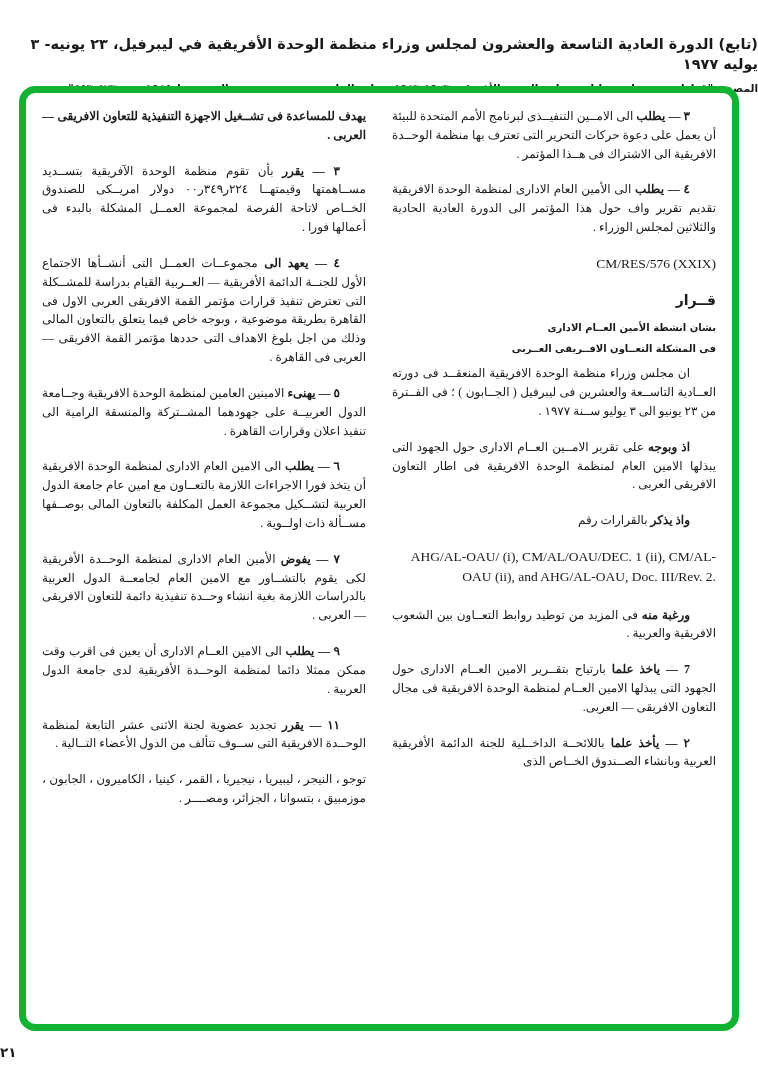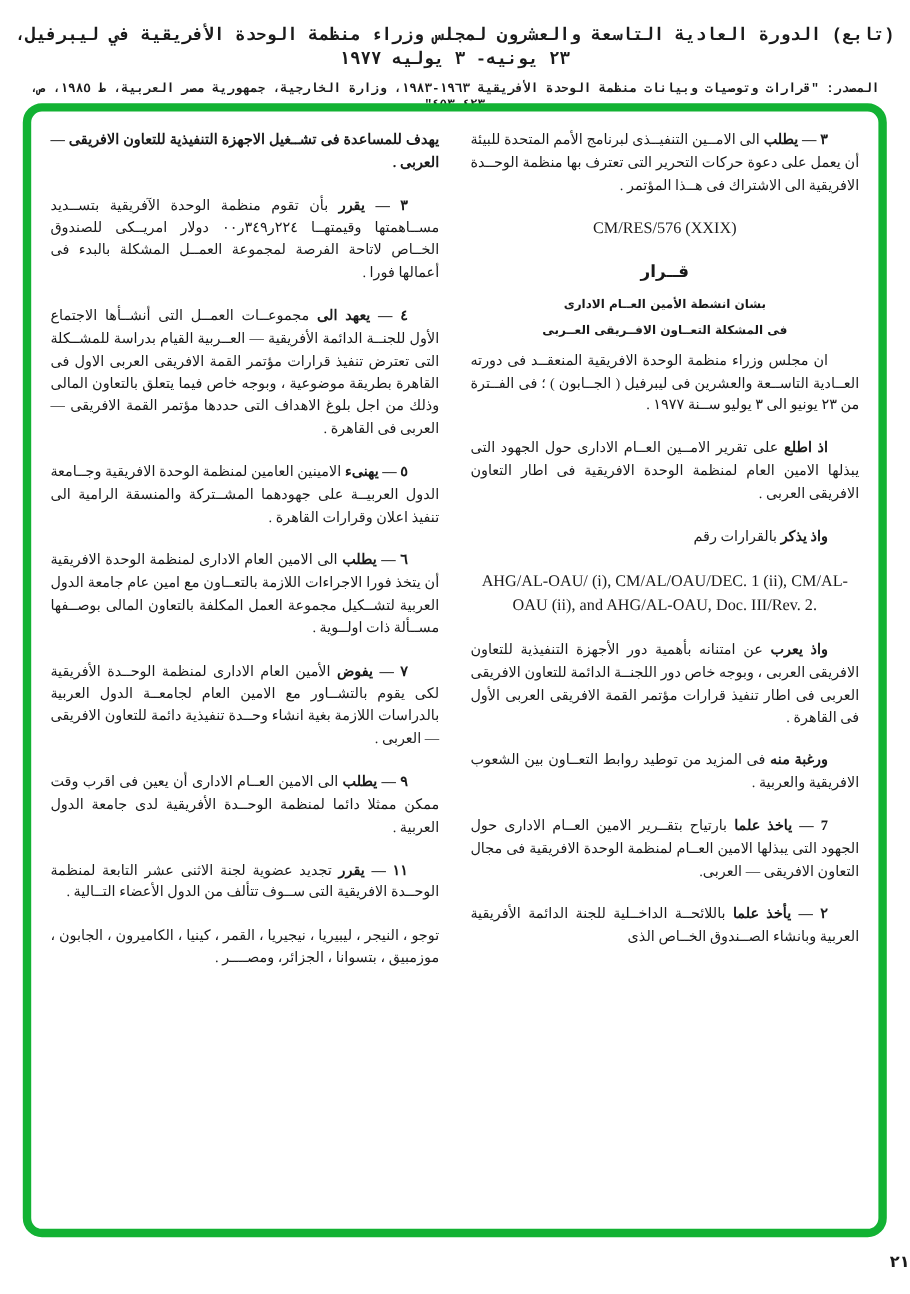--- a/index.html
+++ b/index.html
@@ -1,70 +1,70 @@
 <!DOCTYPE html>
 <html lang="ar"><head>
 <meta charset="utf-8">
 <style>
   html,body{margin:0;padding:0;}
   body{
     width:758px;height:1078px;background:#ffffff;position:relative;
     font-family:"DejaVu Sans",sans-serif;color:#1a1a1a;overflow:hidden;
   }
-  .header{text-align:center;padding-top:20px;direction:rtl;font-family:Liberation Mono, monospace;}
+  .header{padding-top:34px;direction:rtl;}
   .h1{font-size:14.5px;font-weight:bold;letter-spacing:0;line-height:1.4;}
   .h2{font-size:10.5px;font-weight:bold;margin-top:7px;}
   .frame{
     position:absolute;left:19px;top:86px;width:720px;height:945px;
     border:7px solid #12b233;border-radius:16px;box-sizing:border-box;
     padding:14px 16px 8px 16px;overflow:hidden;background:#fff;
   }
   .cols{display:flex;direction:rtl;gap:26px;height:100%;}
   .col{flex:1;min-width:0;direction:rtl;}
   .para{
     font-size:12px;line-height:1.57;text-align:justify;
     text-indent:26px;margin:0 0 17px 0;font-family:Liberation Serif, serif;
   }
   .para.noindent{text-indent:0;}
   .para b{font-weight:bold;}
   .title{
-    text-align:center;font-weight:bold;font-size:14px;
+    text-align:right;font-weight:bold;font-size:14px;
     margin:6px 0 14px 0;direction:rtl;
   }
   .title.sub{margin:0 0 10px 0;font-size:10px;}
   .latin{
-    direction:ltr;text-align:center;font-family:"Liberation Serif",serif;
+    direction:ltr;text-align:right;font-family:"Liberation Serif",serif;
     font-size:13.5px;line-height:1.5;margin:4px 0 18px 0;font-weight:normal;
   }
   .pagenum{
-    position:absolute;top:1044px;left:0;width:100%;text-align:right;
+    position:absolute;top:1044px;left:0;width:100%;text-align:left;
     font-weight:bold;font-size:13.5px;
   }
 </style>
 </head>
 <body>
 
 <div class="header">
   <div class="h1">(تابع) الدورة العادية التاسعة والعشرون لمجلس وزراء منظمة الوحدة الأفريقية في ليبرفيل، ٢٣ يونيه- ٣ يوليه ١٩٧٧</div>
   <div class="h2">المصدر: "قرارات وتوصيات وبيانات منظمة الوحدة الأفريقية ١٩٦٣-١٩٨٣، وزارة الخارجية، جمهورية مصر العربية، ط ١٩٨٥، ص، ٤٢٣-٤٥٣"</div>
 </div>
 
 <div class="frame" style="border-color: rgb(18, 178, 51);">
   <div class="cols">
     <div class="col" id="col-right">
         <div class="para"><b>٣ — يطلب</b> الى الامــين التنفيــذى لبرنامج الأمم المتحدة للبيئة أن يعمل على دعوة حركات التحرير التى تعترف بها منظمة الوحــدة الافريقية الى الاشتراك فى هــذا المؤتمر .</div>
+        <div class="para"><b>٤ — يطلب</b> الى الأمين العام الادارى لمنظمة الوحدة الافريقية تقديم تقرير واف حول هذا المؤتمر الى الدورة العادية الحادية والثلاثين لمجلس الوزراء .</div>
         <div class="latin">CM/RES/576 (XXIX)</div>
         <div class="title">قــرار</div>
         <div class="title sub">بشان انشطة الأمين العــام الادارى</div>
         <div class="title sub">فى المشكلة التعــاون الافــريقى العــربى</div>
         <div class="para">ان مجلس وزراء منظمة الوحدة الافريقية المنعقــد فى دورته العــادية التاســعة والعشرين فى ليبرفيل ( الجــابون ) ؛ فى الفــترة من ٢٣ يونيو الى ٣ يوليو ســنة ١٩٧٧ .</div>
-        <div class="para"><b>اذ اطلع</b> على تقرير الامــين العــام الادارى حول الجهود التى يبذلها الامين العام لمنظمة الوحدة الافريقية فى اطار التعاون الافريقى العربى .</div>
+        <div class="para"><b>اذ وبوجه</b> على تقرير الامــين العــام الادارى حول الجهود التى يبذلها الامين العام لمنظمة الوحدة الافريقية فى اطار التعاون الافريقى العربى .</div>
         <div class="para"><b>واذ يذكر</b> بالقرارات رقم</div>
         <div class="latin">AHG/AL-OAU/ (i), CM/AL/OAU/DEC. 1 (ii), CM/AL-OAU (ii), and AHG/AL-OAU, Doc. III/Rev. 2.</div>
-        <div class="para"><b>واذ يعرب</b> عن امتنانه بأهمية دور الأجهزة التنفيذية للتعاون الافريقى العربى ، وبوجه خاص دور اللجنــة الدائمة للتعاون الافريقى العربى فى اطار تنفيذ قرارات مؤتمر القمة الافريقى العربى الأول فى القاهرة .</div>
         <div class="para"><b>ورغبة منه</b> فى المزيد من توطيد روابط التعــاون بين الشعوب الافريقية والعربية .</div>
         <div class="para"><b>7 — ياخذ علما</b> بارتياح بتقــرير الامين العــام الادارى حول الجهود التى يبذلها الامين العــام لمنظمة الوحدة الافريقية فى مجال التعاون الافريقى — العربى.</div>
         <div class="para"><b>٢ — يأخذ علما</b> باللائحــة الداخــلية للجنة الدائمة الأفريقية العربية وبانشاء الصــندوق الخــاص الذى</div>
       </div>
     <div class="col" id="col-left">
         <div class="para noindent"><b>يهدف للمساعدة فى تشــغيل الاجهزة التنفيذية للتعاون الافريقى — العربى .</b></div>
         <div class="para"><b>٣ — يقرر</b> بأن تقوم منظمة الوحدة الآفريقية بتســديد مســاهمتها وقيمتهــا ٢٢٤ر٣٤٩ر٠٠ دولار امريــكى للصندوق الخــاص لاتاحة الفرصة لمجموعة العمــل المشكلة بالبدء فى أعمالها فورا .</div>
         <div class="para"><b>٤ — يعهد الى</b> مجموعــات العمــل التى أنشــأها الاجتماع الأول للجنــة الدائمة الأفريقية — العــربية القيام بدراسة للمشــكلة التى تعترض تنفيذ قرارات مؤتمر القمة الافريقى العربى الاول فى القاهرة بطريقة موضوعية ، وبوجه خاص فيما يتعلق بالتعاون المالى وذلك من اجل بلوغ الاهداف التى حددها مؤتمر القمة الافريقى — العربى فى القاهرة .</div>
         <div class="para"><b>٥ — يهنىء</b> الامينين العامين لمنظمة الوحدة الافريقية وجــامعة الدول العربيــة على جهودهما المشــتركة والمنسقة الرامية الى تنفيذ اعلان وقرارات القاهرة .</div>
         <div class="para"><b>٦ — يطلب</b> الى الامين العام الادارى لمنظمة الوحدة الافريقية أن يتخذ فورا الاجراءات اللازمة بالتعــاون مع امين عام جامعة الدول العربية لتشــكيل مجموعة العمل المكلفة بالتعاون المالى بوصــفها مســألة ذات اولــوية .</div>

